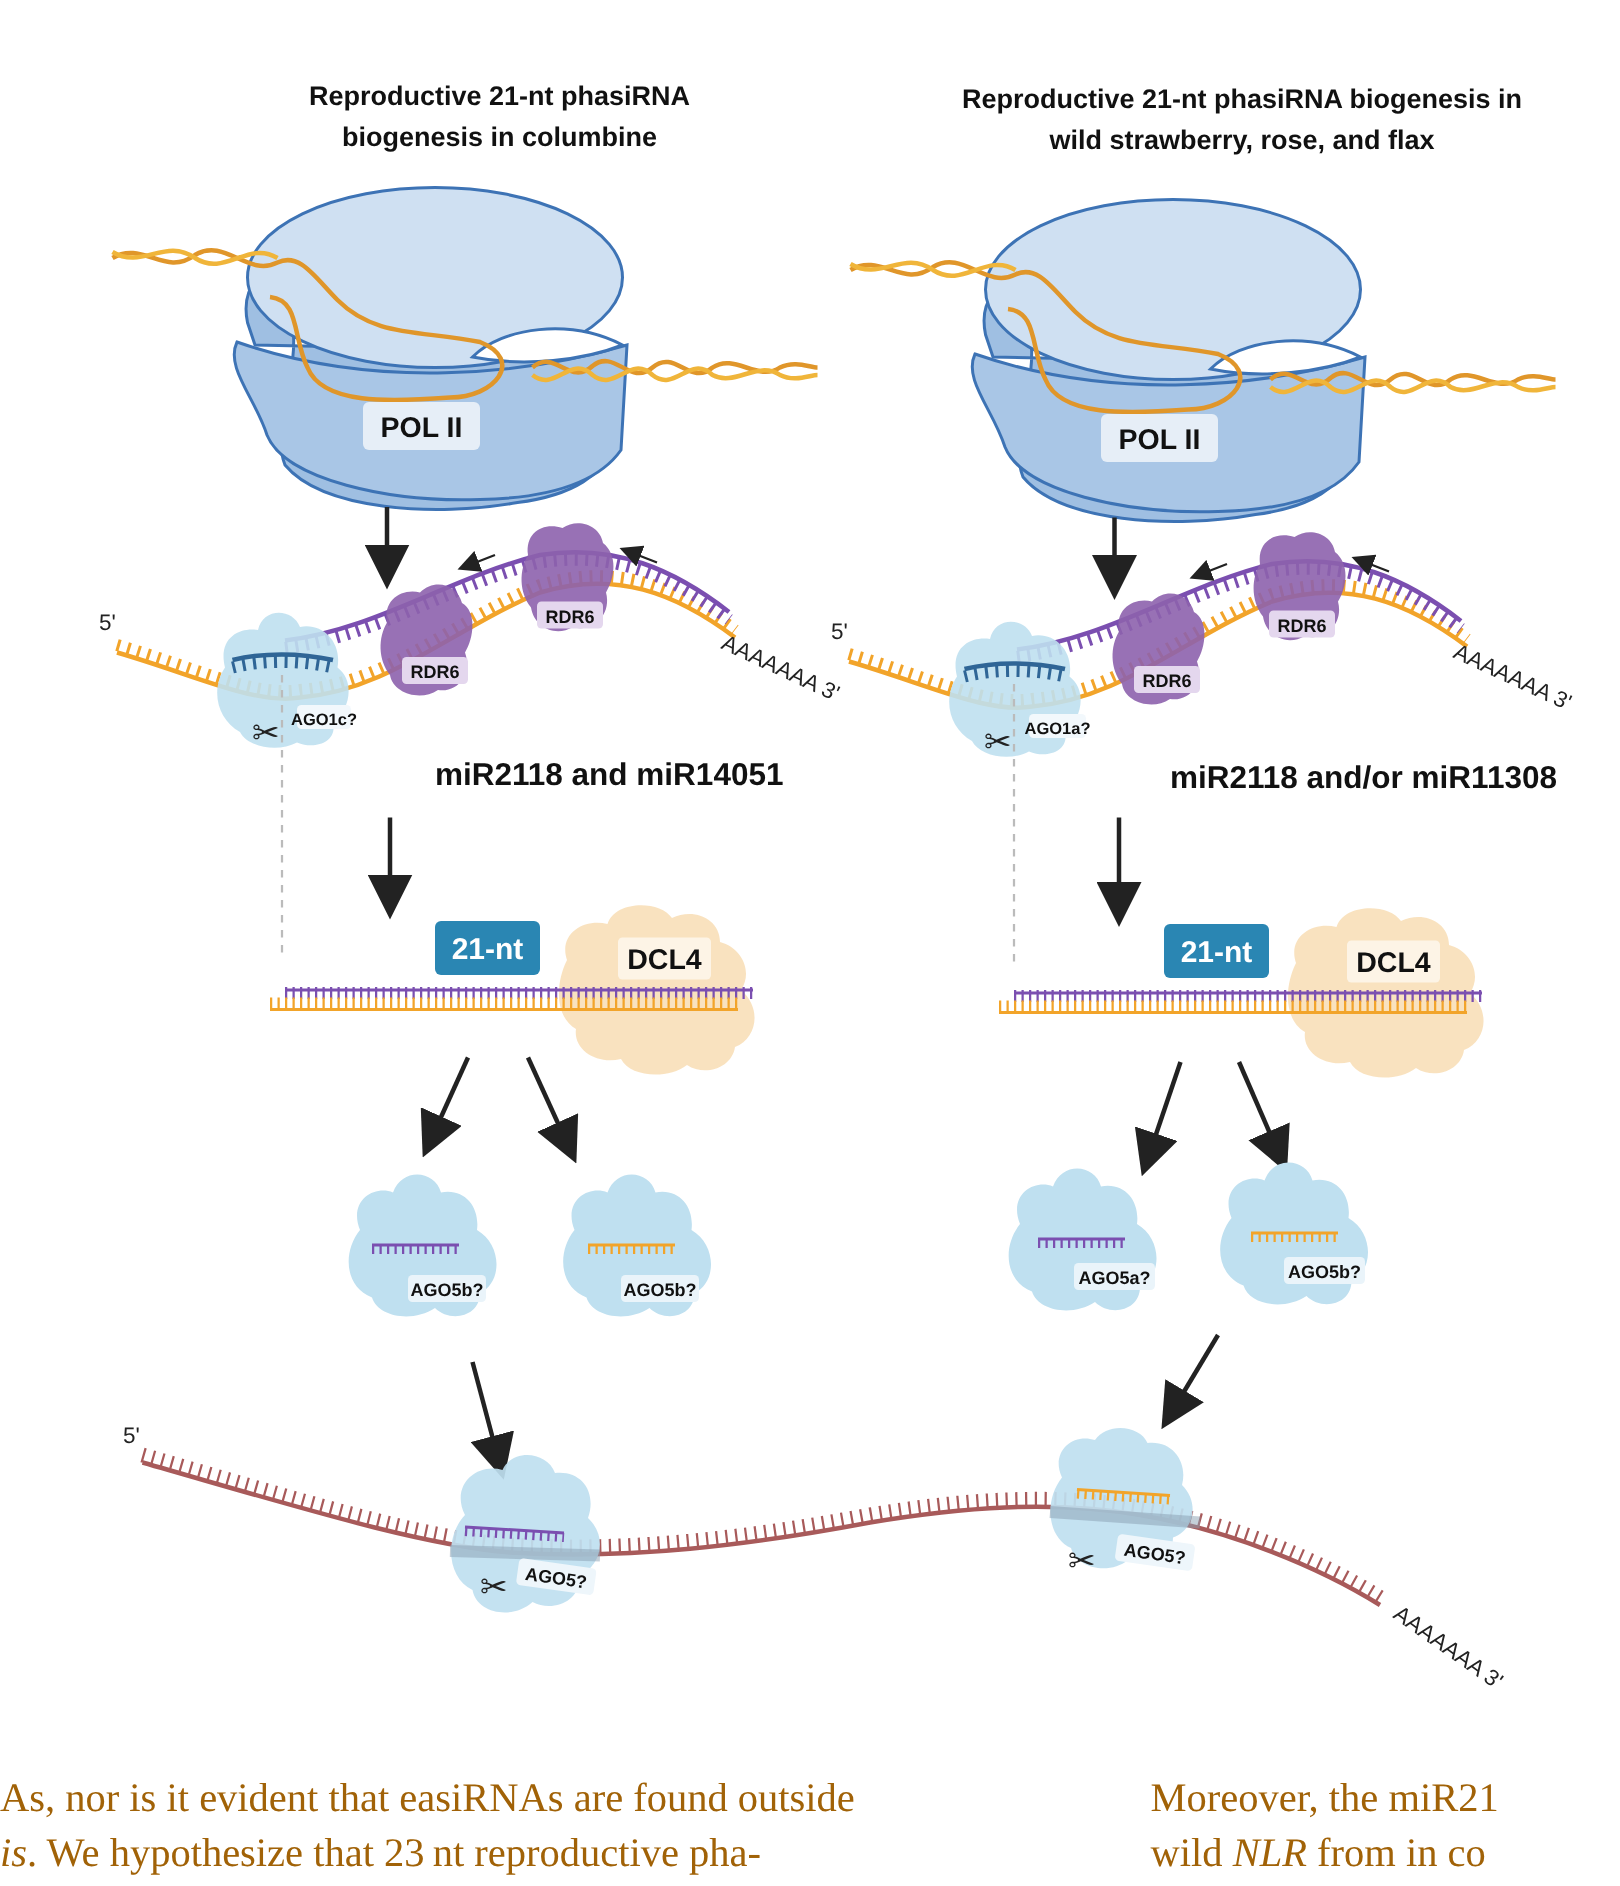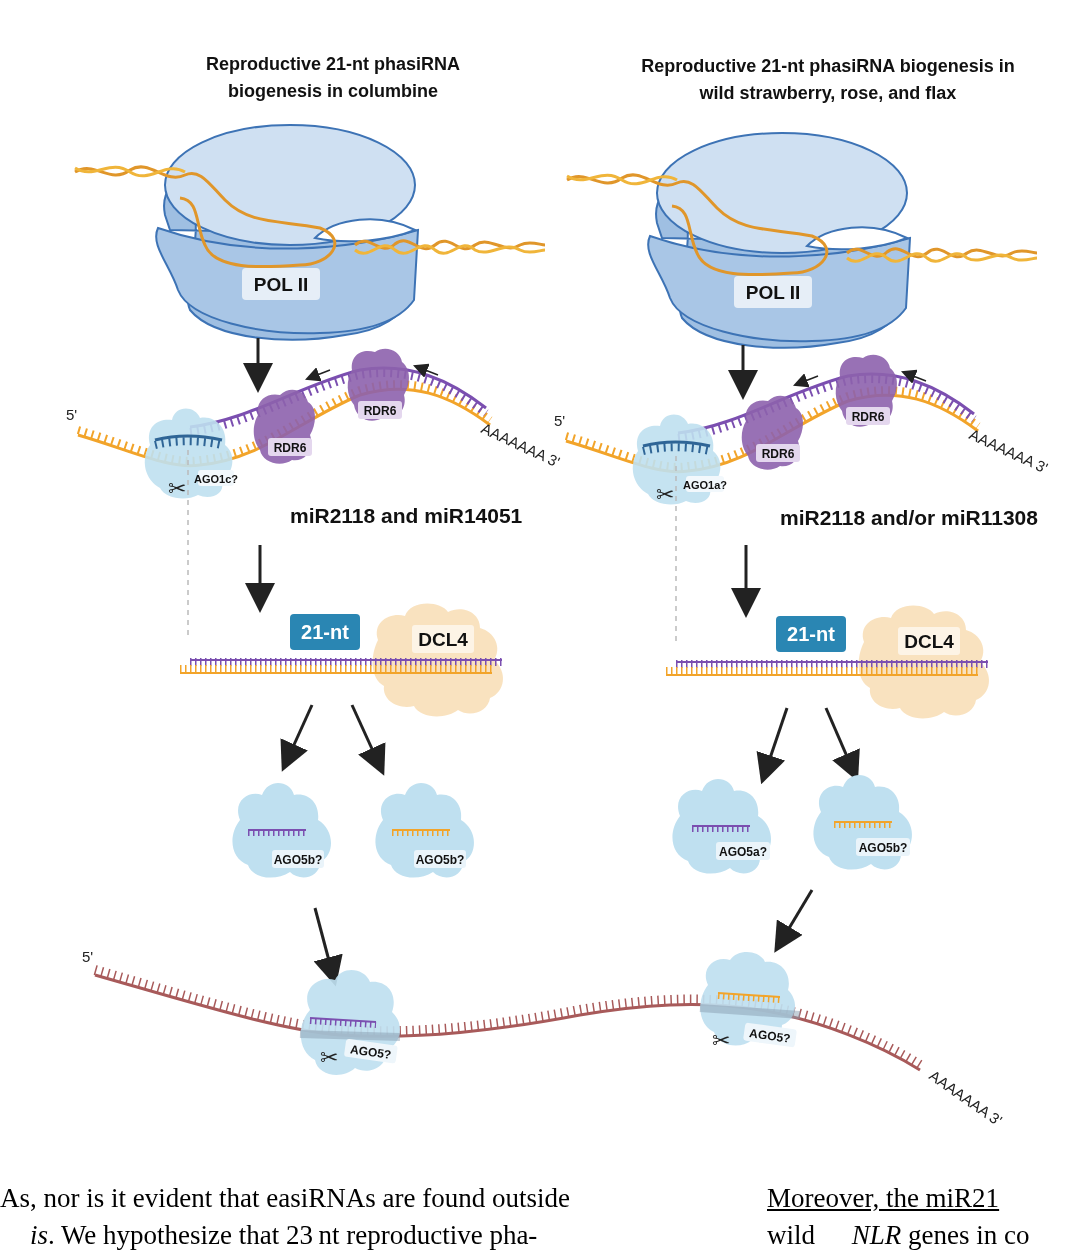--- a/index.html
+++ b/index.html
@@ -2,22 +2,22 @@
 <html><head>
 <meta charset="utf-8">
 <style>
   html,body{margin:0;padding:0;background:#ffffff;}
   body{width:1080px;height:1257px;position:relative;overflow:hidden;font-family:"Liberation Sans",sans-serif;}
   #fig{position:absolute;left:0;top:0;}
   .title{font-family:"Liberation Sans",sans-serif;font-weight:bold;font-size:18px;fill:#111;}
   .mirlabel{font-family:"Liberation Sans",sans-serif;font-weight:bold;font-size:21px;fill:#111;}
   .lbl{font-family:"Liberation Sans",sans-serif;font-weight:bold;fill:#111;}
   .end{font-family:"Liberation Sans",sans-serif;font-size:15px;fill:#222;}
-  .bodytext{position:absolute;font-family:"Liberation Serif",serif;font-size:27px;color:#000000;white-space:nowrap;line-height:37px;}
-  .bodytext i{font-style:italic;padding-left:30px;}
+  .bodytext{position:absolute;font-family:"Liberation Serif",serif;font-size:27px;color:#a16207;white-space:nowrap;line-height:37px;}
+  .bodytext i{font-style:italic;}
 </style>
 </head>
 <body>
 
 <svg id="fig" width="1080" height="1257" viewBox="0 0 1080 1257" xmlns="http://www.w3.org/2000/svg">
   <defs>
     <marker id="arrowhead" markerWidth="10" markerHeight="10" refX="5" refY="5" orient="auto">
       <path d="M0,0 L10,5 L0,10 z" fill="#222"></path>
     </marker>
   </defs>
@@ -224,14 +224,14 @@
       <g transform="rotate(8 770 1035)">
         <rect x="744" y="1026" width="52" height="18" rx="3" fill="#eef6fb"></rect>
         <text class="lbl" x="770" y="1040" font-size="12" text-anchor="middle">AGO5?</text>
       </g>
     </g>
   </g>
 </svg>
 
 <div class="bodytext" style="left:0;top:1180px;">As, nor is it evident that easiRNAs are found outside</div>
 <div class="bodytext" style="left:0;top:1217px;"><i>is</i><span>. We hypothesize that 23 nt reproductive pha-</span></div>
-<div class="bodytext" style="left:767px;top:1180px;text-decoration:underline;">Moreover, the miR21</div>
-<div class="bodytext" style="left:767px;top:1217px;"><span>wild </span><i>NLR</i><span> genes in co</span></div>
+<div class="bodytext" style="left:767px;top:1180px;">Moreover, the miR21</div>
+<div class="bodytext" style="left:767px;top:1217px;"><span>wild </span><i>NLR</i><span> from in co</span></div>
 
 </body></html>

